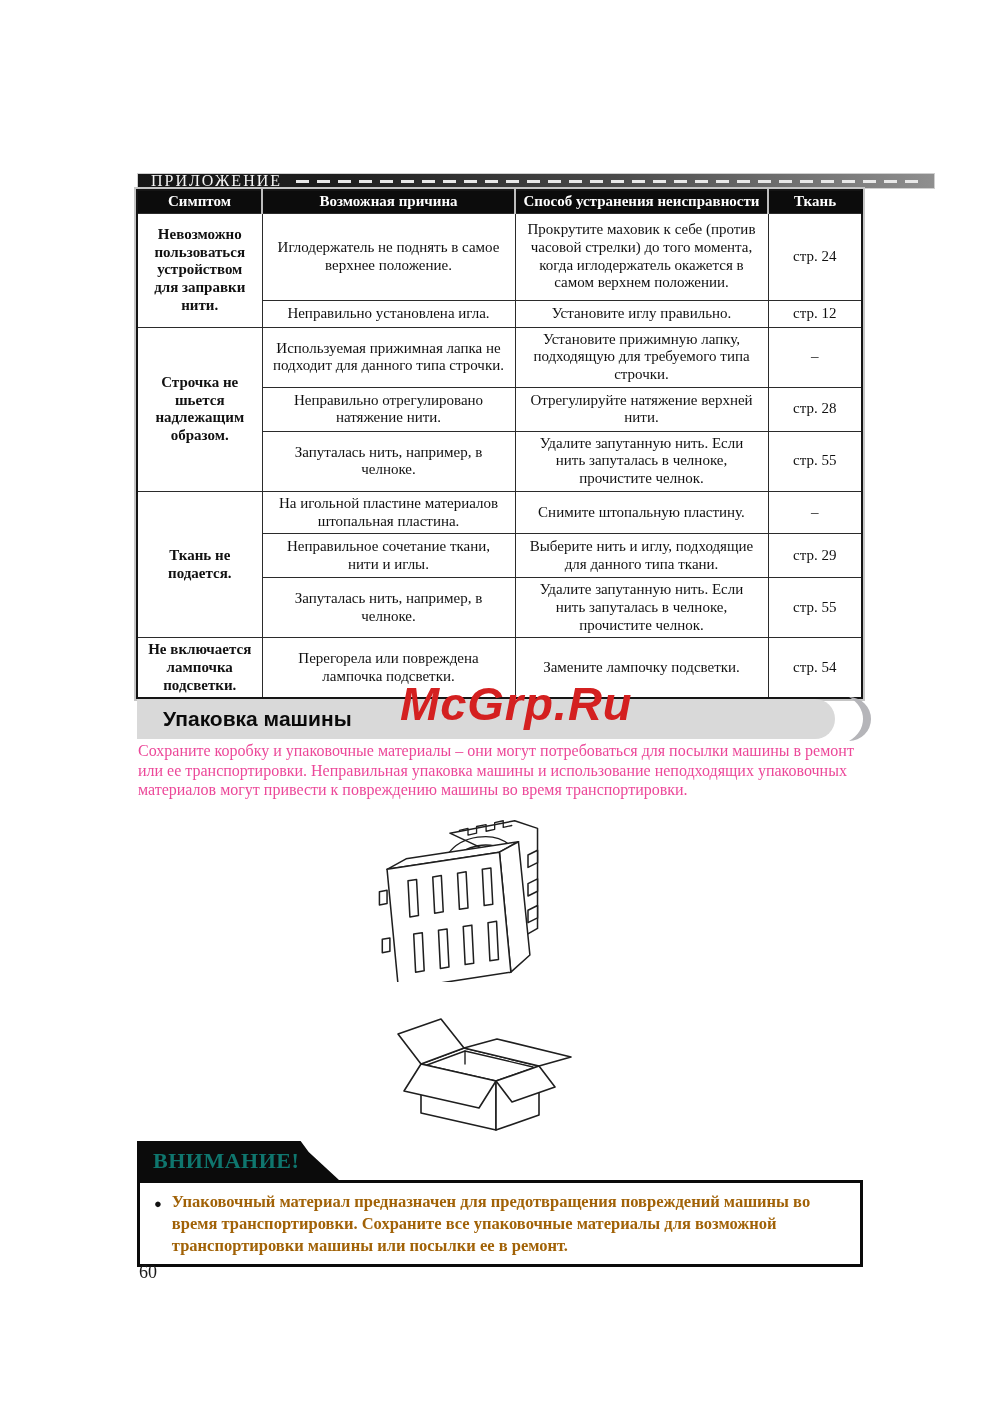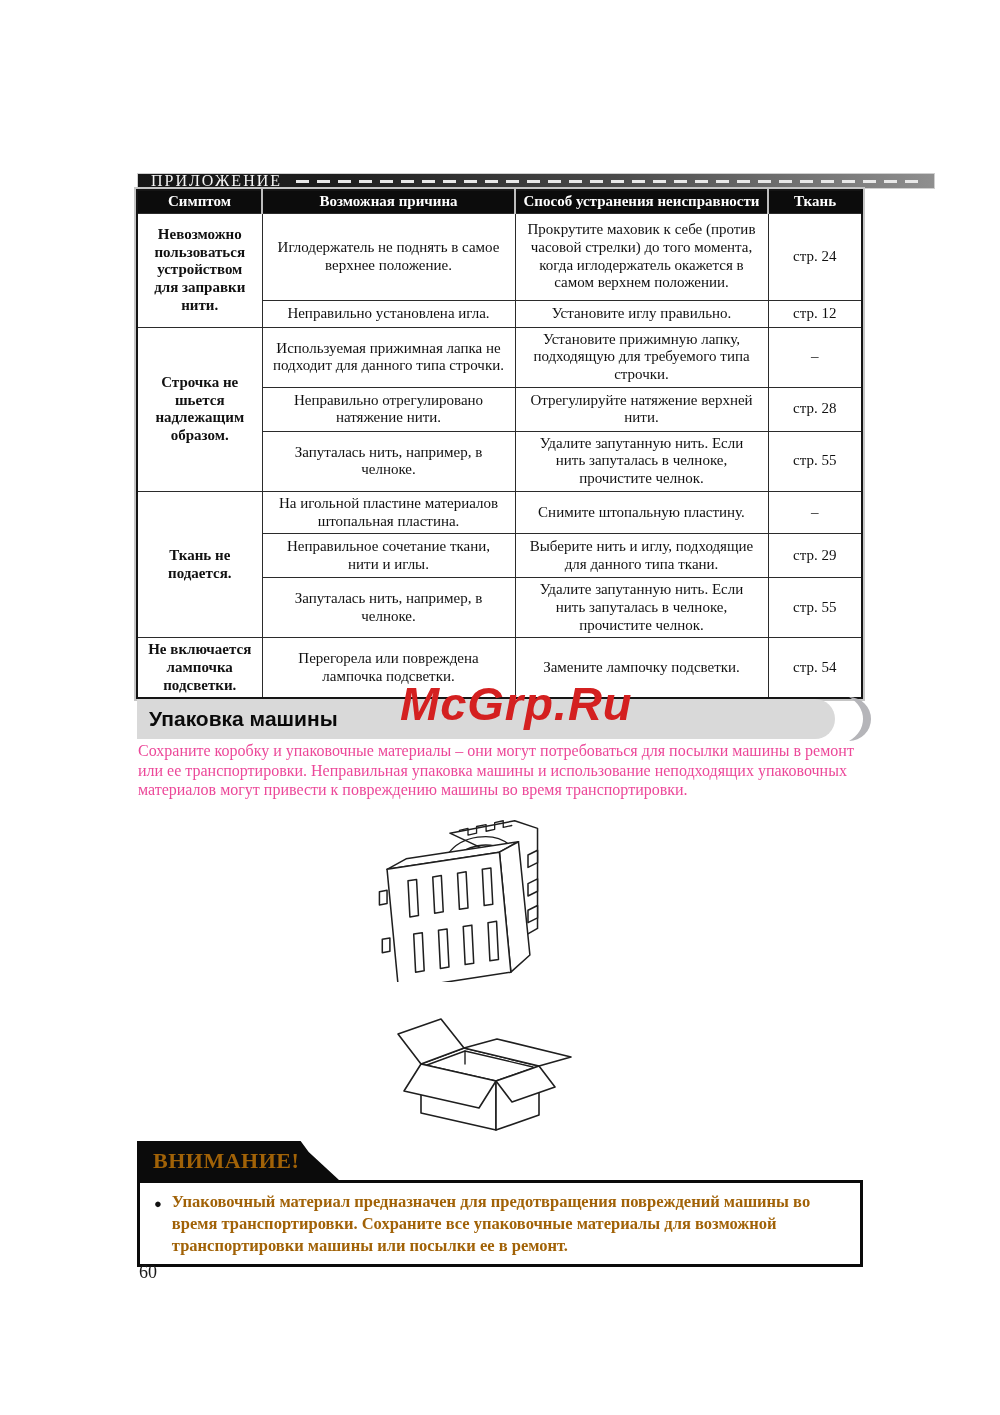--- a/index.html
+++ b/index.html
@@ -73,21 +73,21 @@
   
   .section-row {
     position: absolute; left: 137px; top: 696px;
     display: flex; align-items: center;
   }
   .section-bar {
     width: 698px; height: 40px;
     background: #d9d9d9;
     border-radius: 0 20px 20px 0;
     display: flex; align-items: center;
-    padding-left: 12px;
+    padding-left: 26px;
   }
   .section-bar .section-title {
     font-family: "Liberation Sans", sans-serif;
     font-weight: bold; font-size: 21px; color: #0a0a0a;
   }
   .crescent { margin-left: 7px; margin-top: 1px; }
 
   
   .watermark {
     position: absolute; left: 400px; top: 676px;
@@ -113,21 +113,21 @@
   
   .warn-banner {
     position: absolute; left: 137px; top: 1141px;
     width: 202px; height: 39px;
     background: #0b0b0b;
     clip-path: polygon(0 0, 81% 0, 85% 28%, 100% 100%, 0 100%);
     display: flex; align-items: center;
     padding-left: 16px;
   }
   .warn-banner .warn-title {
-    color: #a16207; font-weight: bold; font-size: 22px;
+    color: #0f766e; font-weight: bold; font-size: 22px;
     font-family: "Liberation Serif", serif; letter-spacing: 0.5px;
   }
   .warn-box {
     position: absolute; left: 137px; top: 1180px;
     width: 726px; min-height: 66px;
     border: 3px solid #0b0b0b;
     background: #fff;
     display: flex; align-items: flex-start;
     padding: 8px 14px 8px 12px;
   }

